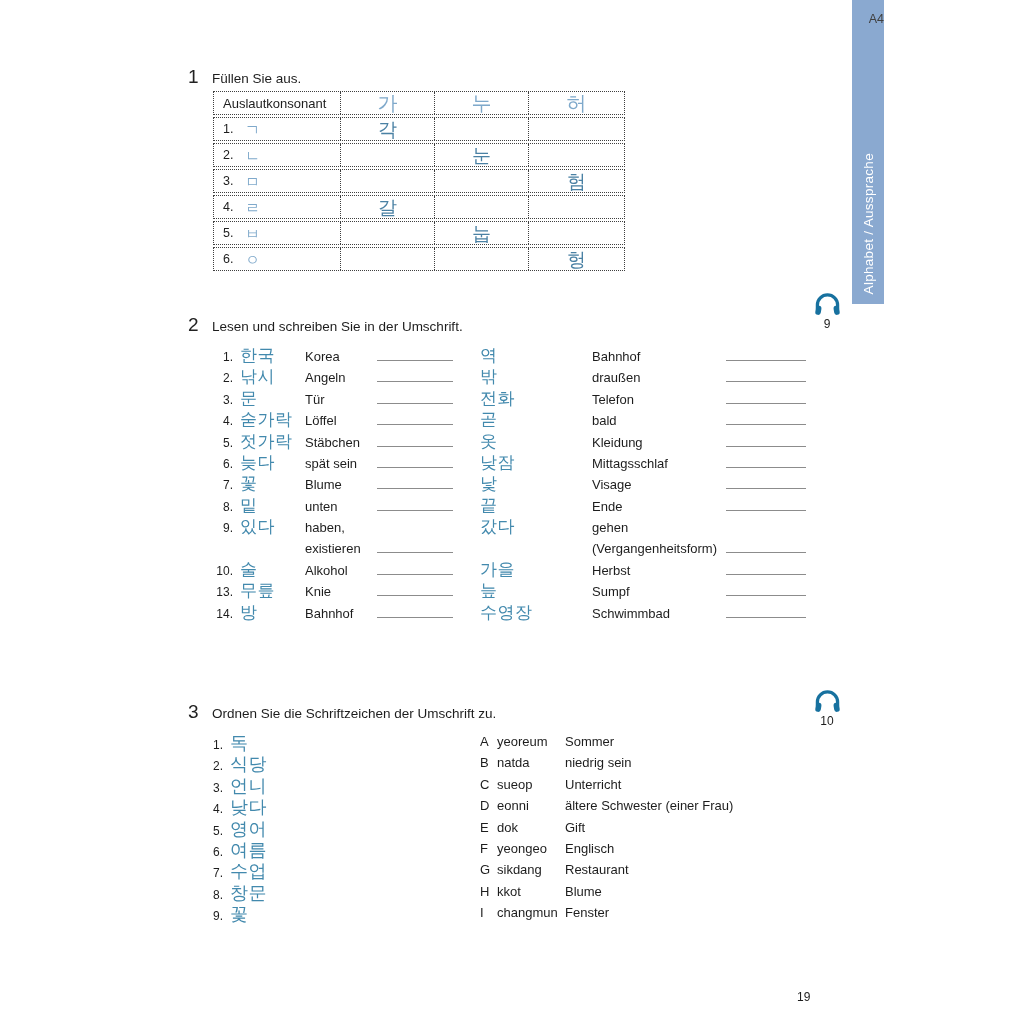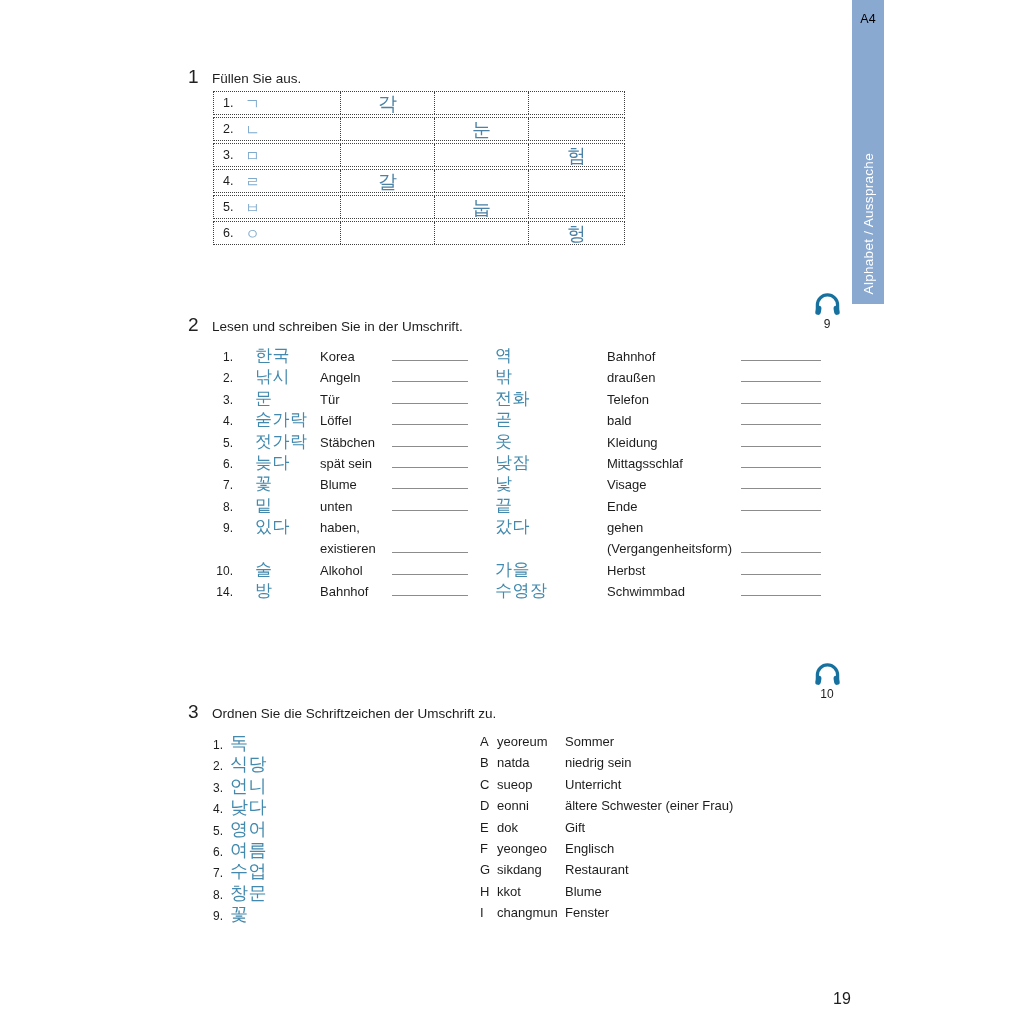--- a/index.html
+++ b/index.html
@@ -26,21 +26,21 @@
 
   
   .audio{position:absolute;width:32px;text-align:center;color:var(--audio-icon,#17719f)}
   .audio svg{display:block;margin:0 auto}
   .audio .track{font-size:12px;color:#1d1d1d;margin-top:0px}
 
   
   #ex2-rows{position:absolute;left:211px;top:347px}
   .ex2-row{display:flex;align-items:baseline;height:21.4px}
   .n2{width:22px;text-align:right;font-size:12px}
-  .k2{margin-left:22px;min-width:65px;font-size:17px;line-height:1;
+  .k2{margin-left:7px;min-width:65px;font-size:17px;line-height:1;
       color:var(--korean,#4289ad);letter-spacing:0.5px;white-space:nowrap}
   .g2{min-width:72px;font-size:13px;white-space:nowrap;padding-right:4px}
   .ansline{height:13px;border-bottom:1px solid #8c8c8c}
   .l-line{width:76px}
   .k2r{margin-left:27px;min-width:112px}
   .g2r{min-width:134px}
   .r-line{width:80px}
 
   
   #ex3-items{position:absolute;left:213px;top:734px}
@@ -49,43 +49,49 @@
   .k3{font-size:18px;line-height:1;color:var(--korean,#4289ad);letter-spacing:0.5px;white-space:nowrap}
   #ex3-options{position:absolute;left:480px;top:734px}
   .opt-row{display:flex;align-items:baseline;height:21.4px;font-size:13px}
   .letter{width:17px}
   .roman{min-width:68px;padding-right:4px;white-space:nowrap}
   .optger{white-space:nowrap}
 
   
   #sidebar-tab{position:absolute;left:852px;top:0;width:32px;height:304px;
     background:var(--sidebar-bg,#8aa9d0)}
-  .a4{margin-top:12px;text-align:center;font-size:12.5px;color:#000000}
+  .a4{margin-top:12px;text-align:right;font-size:12.5px;color:#404040}
   .side-label-wrap{position:absolute;bottom:10px;left:0;width:100%;display:flex;justify-content:center}
   .side-label{writing-mode:vertical-rl;transform:rotate(180deg);
     font-size:13.5px;color:#ffffff;letter-spacing:0.3px;white-space:nowrap}
 
-  #page-number{position:absolute;left:833px;top:990px;font-size:16px}
+  #page-number{position:absolute;left:797px;top:990px;font-size:12px}
 </style>
 </head>
 <body>
 
 <div id="sidebar-tab">
   <div class="a4">A4</div>
   <div class="side-label-wrap">
     <span class="side-label">Alphabet / Aussprache</span>
   </div>
 </div>
 
 <div class="abs ex-heading" style="left:188px;top:66px">
   <span class="ex-num">1</span>
   <span class="ex-instr">Füllen Sie aus.</span>
 </div>
 
 <div id="ex1-table">
+  <div class="t-row">
+    <div class="t-label t-head-label">Auslautkonsonant</div>
+    <div class="t-cell t-head-kor">가</div>
+    <div class="t-cell t-head-kor">누</div>
+    <div class="t-cell t-head-kor last">허</div>
+  </div>
   <div id="ex1-rows">
   <div class="t-row">
     <div class="t-label">
       <span class="t-num">1.</span>
       <span class="t-cons">ㄱ</span>
     </div>
     <div class="t-cell t-ans">각</div>
     <div class="t-cell t-ans"></div>
     <div class="t-cell t-ans last"></div>
   </div>
@@ -262,33 +268,42 @@
     <span class="k2">술</span>
     <span class="g2">Alkohol</span>
     <span class="ansline l-line"></span>
     <span class="k2 k2r">가을</span>
     <span class="g2 g2r">Herbst</span>
     <span class="ansline r-line"></span>
   </div>
 
 
 
+  <div class="ex2-row">
+    <span class="n2">13.</span>
+    <span class="k2">무릎</span>
+    <span class="g2">Knie</span>
+    <span class="ansline l-line"></span>
+    <span class="k2 k2r">늪</span>
+    <span class="g2 g2r">Sumpf</span>
+    <span class="ansline r-line"></span>
+  </div>
 
   <div class="ex2-row">
     <span class="n2">14.</span>
     <span class="k2">방</span>
     <span class="g2">Bahnhof</span>
     <span class="ansline l-line"></span>
     <span class="k2 k2r">수영장</span>
     <span class="g2 g2r">Schwimmbad</span>
     <span class="ansline r-line"></span>
   </div>
 </div>
 
-<div class="audio" style="left:811px;top:662px">
+<div class="audio" style="left:811px;top:689px">
   <svg viewBox="0 0 30 26" width="29" height="25">
     <path d="M4.5 17 v-3.5 a10.5 10.5 0 0 1 21 0 V17" fill="none" stroke="currentColor" stroke-width="3.4" stroke-linecap="round"></path>
     <rect x="2.6" y="14.2" width="5.8" height="9.6" rx="2.9" fill="currentColor" transform="rotate(9 5.5 19)"></rect>
     <rect x="21.6" y="14.2" width="5.8" height="9.6" rx="2.9" fill="currentColor" transform="rotate(-9 24.5 19)"></rect>
   </svg>
   <div class="track">10</div>
 </div>
 
 <div class="abs ex-heading" style="left:188px;top:701px">
   <span class="ex-num">3</span>

